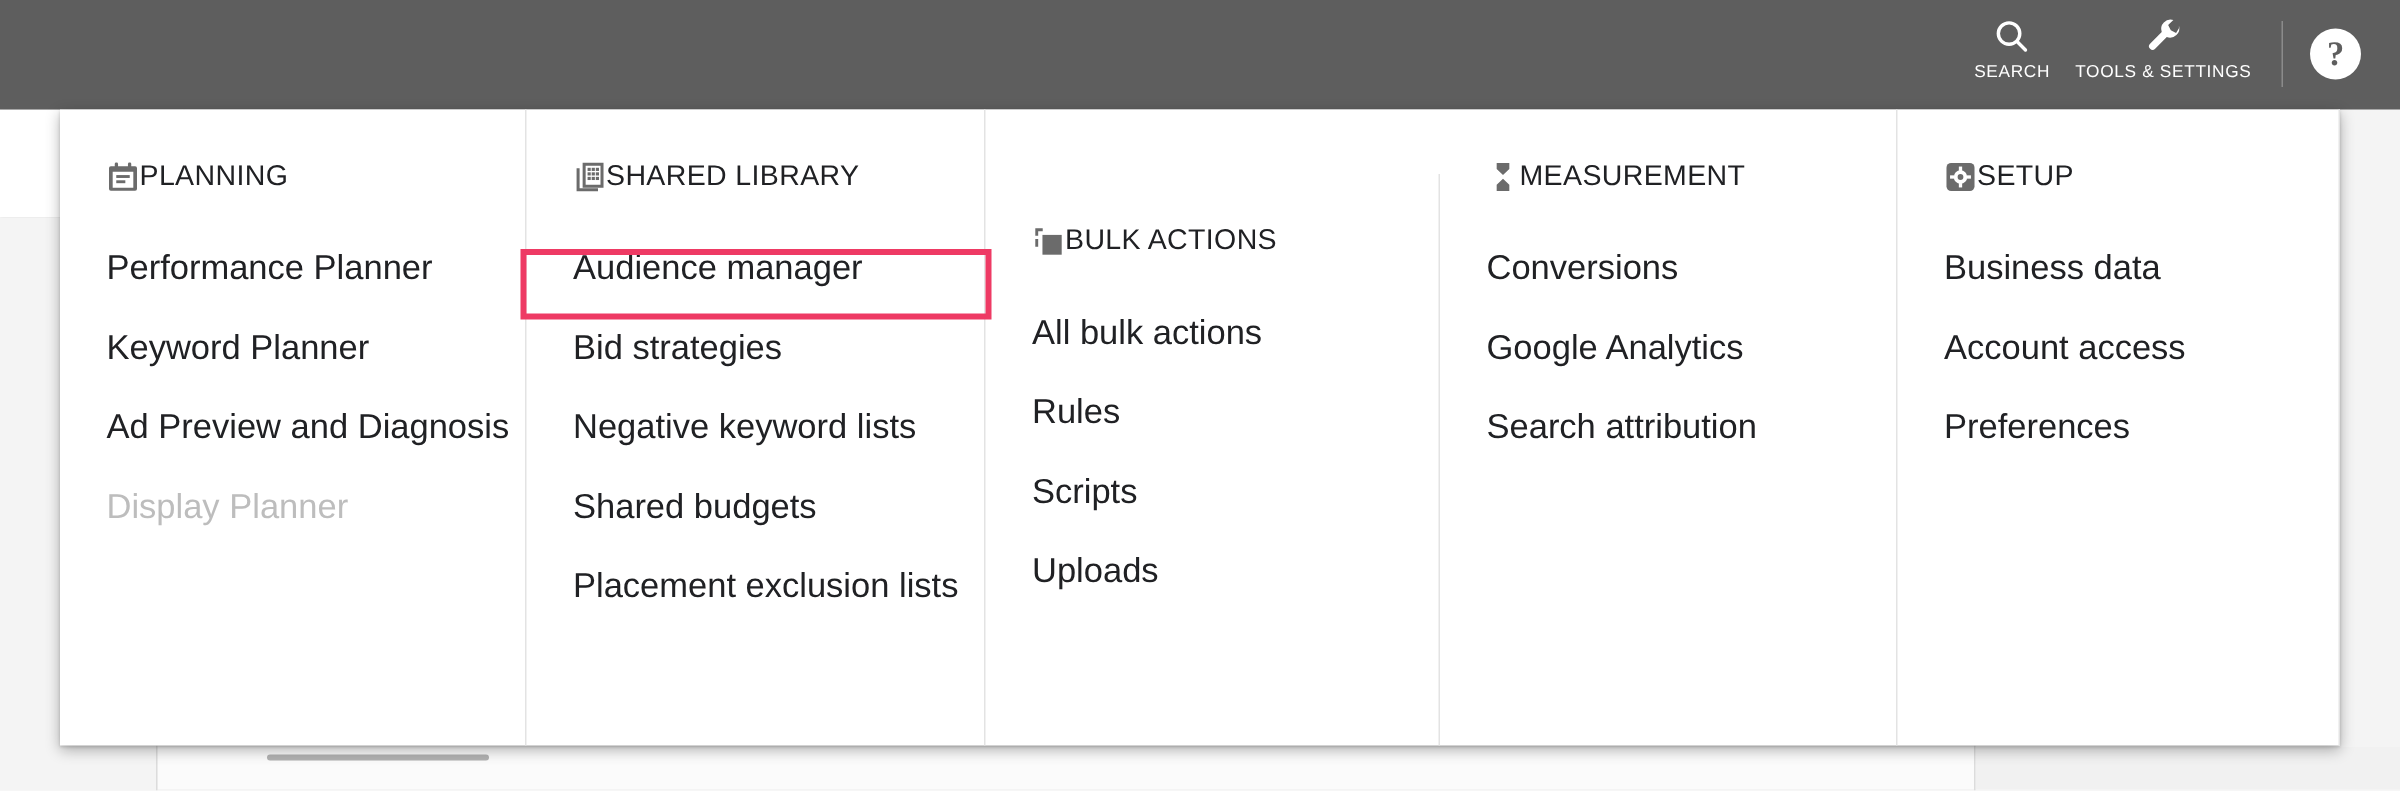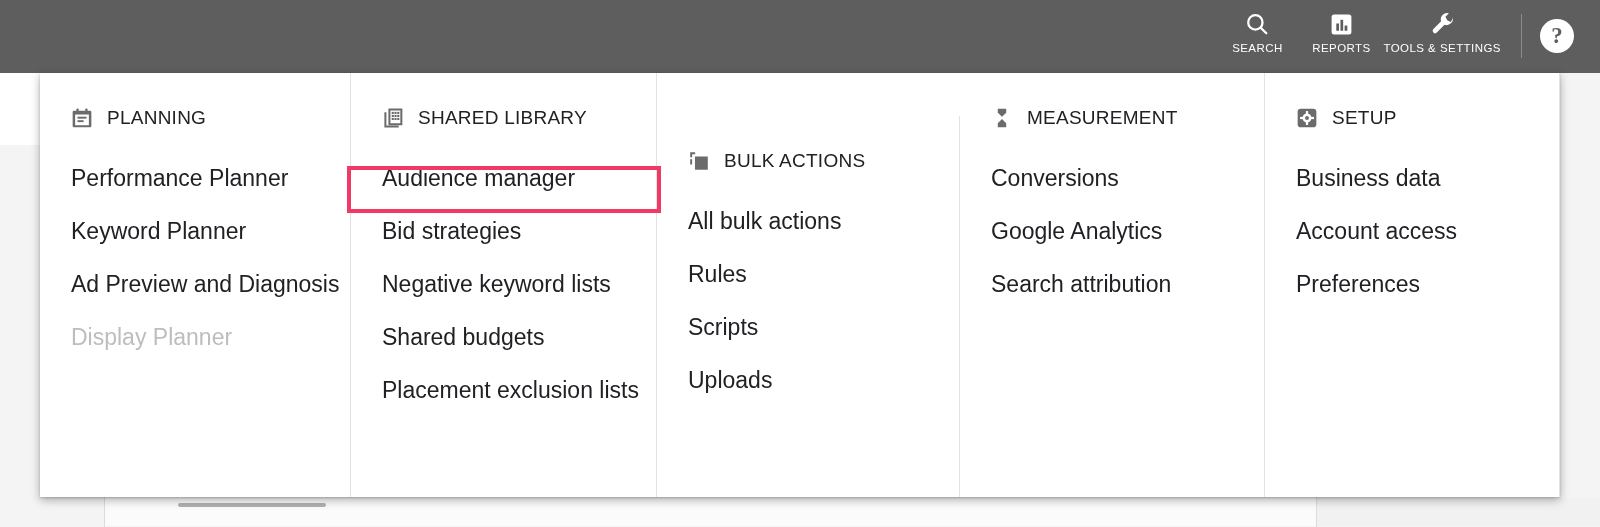--- a/index.html
+++ b/index.html
@@ -74,21 +74,21 @@
     border-right:1px solid #e3e3e3;
   }
   .col:last-child{border-right:none;}
   .col-planning{width:311px;}
   .col-library{width:306px;}
   .col-bulk{width:303px;margin-top:43px;}
   .col-measure{width:305px;}
   .col-setup{width:295px;}
 
   .col-head{
-    display:flex;align-items:center;gap:14px;
+    display:flex;align-items:center;
     padding-left:31px;margin-bottom:23px;
   }
   .col-head .htxt{
     font-size:19px;letter-spacing:.25px;color:#202124;font-weight:400;
   }
   .col-head .hicon{width:22px;height:22px;flex:0 0 22px;display:block;}
 
   .mitem{
     display:block;box-sizing:border-box;
     padding:0 20px 0 31px;height:53px;line-height:53px;
@@ -125,31 +125,20 @@
     <div class="bar-item">
       <span class="ic">
         <svg width="26" height="26" viewBox="0 0 24 24" fill="none" stroke="#ffffff" stroke-width="2.1" stroke-linecap="round">
             <circle cx="10.5" cy="10.5" r="6.6"></circle>
             <line x1="15.4" y1="15.4" x2="20.6" y2="20.6"></line>
           </svg>
       </span>
       <span class="lbl">SEARCH</span>
     </div>
 
-    <div class="bar-item">
-      <span class="ic">
-        <svg width="25" height="25" viewBox="0 0 24 24">
-          <rect x="2.5" y="2.5" width="19" height="19" rx="2.4" fill="#ffffff"></rect>
-          <rect x="7" y="11" width="2.6" height="7" fill="#5e5e5e"></rect>
-          <rect x="11" y="7.5" width="2.6" height="10.5" fill="#5e5e5e"></rect>
-          <rect x="15" y="13" width="2.6" height="5" fill="#5e5e5e"></rect>
-        </svg>
-      </span>
-      <span class="lbl">REPORTS</span>
-    </div>
 
     <div class="bar-item">
       <span class="ic">
         <svg width="27" height="27" viewBox="0 0 24 24" fill="#ffffff">
           <path d="M21.0 5.3a5.6 5.6 0 0 1-7.2 6.9L6.9 19.1a2.1 2.1 0 0 1-3-3l6.9-6.9A5.6 5.6 0 0 1 17.7 2l-3.1 3.1 1.6 3.1 3.1 1.6L21 6.9z"></path>
         </svg>
       </span>
       <span class="lbl">TOOLS &amp; SETTINGS</span>
     </div>
 

